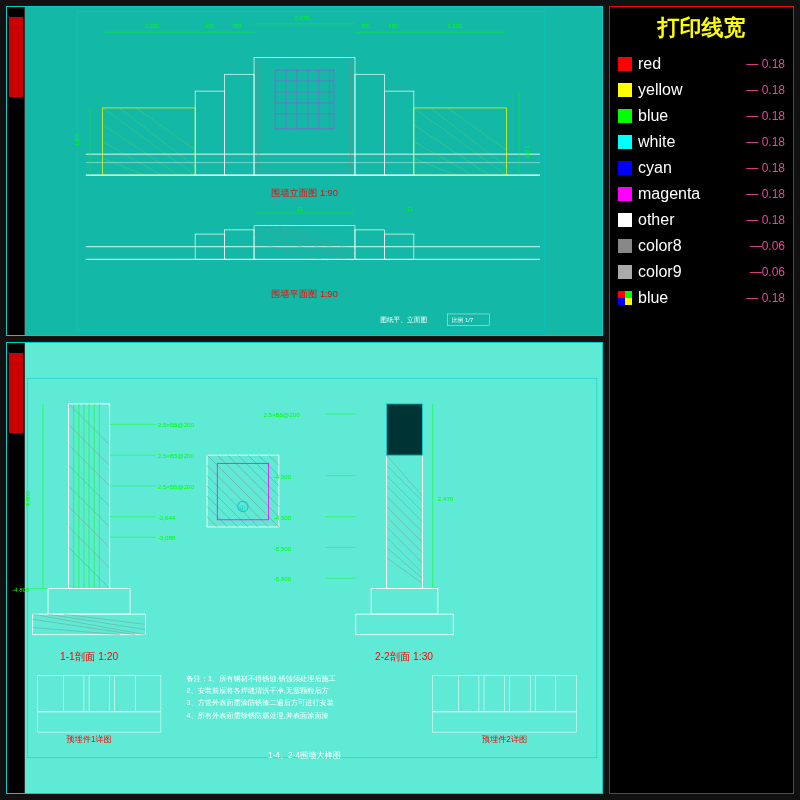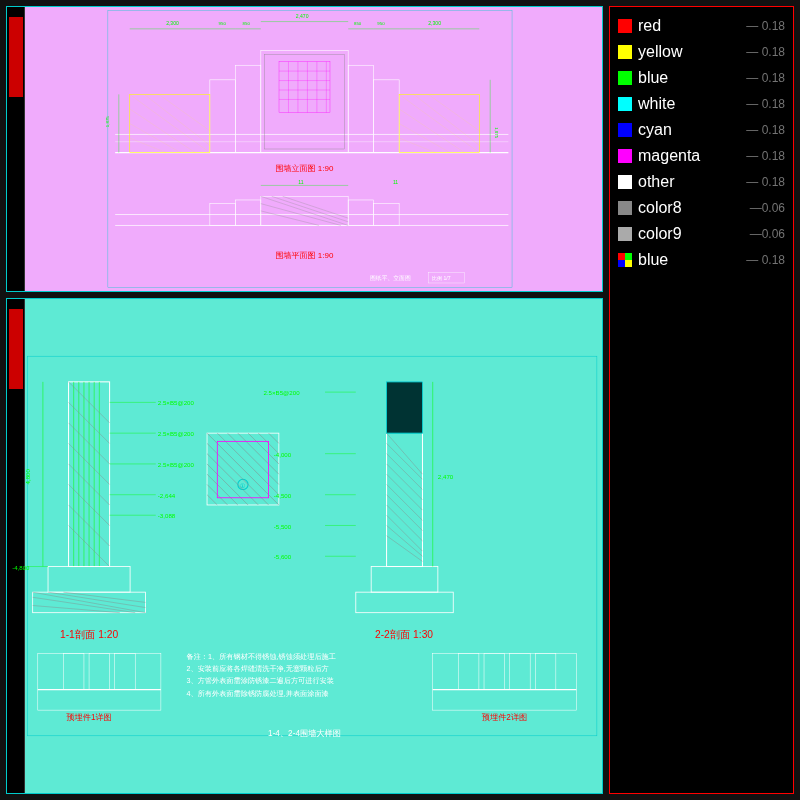--- a/index.html
+++ b/index.html
@@ -23,24 +23,24 @@
 
     .left-panel {
       display: flex;
       flex-direction: column;
       gap: 6px;
       flex: 1;
     }
 
     
     .drawing-panel-top {
-      background: #f0abfc;
+      background: #14b8a6;
       border: 1px solid #00cccc;
       position: relative;
-      height: 286px;
+      height: 330px;
       overflow: hidden;
     }
 
     
     .drawing-panel-bottom {
       background: #5eead4;
       border: 1px solid #00cccc;
       position: relative;
       flex: 1;
       overflow: hidden;
@@ -79,21 +79,21 @@
       flex-shrink: 0;
     }
 
     .legend-label {
       color: #ffffff;
       font-size: 16px;
       flex: 1;
     }
 
     .legend-value {
-      color: #737373;
+      color: #ec4899;
       font-size: 12px;
       text-align: right;
     }
 
     
     .cad-svg {
       position: absolute;
       top: 0; left: 0;
       width: 100%;
       height: 100%;
@@ -368,20 +368,21 @@
         <rect x="490" y="295" width="20" height="35" fill="none" stroke="#ffffff" stroke-width="0.5"></rect>
         <rect x="515" y="295" width="20" height="35" fill="none" stroke="#ffffff" stroke-width="0.5"></rect>
         <text x="485" y="360" fill="#ff0000" font-size="8" text-anchor="middle">预埋件2详图</text>
 
         <text x="290" y="375" fill="#ffffff" font-size="8" text-anchor="middle">1-4、2-4围墙大样图</text>
       </svg>
     </div>
   </div>
 
   <div class="legend-panel">
+    <div class="legend-title">打印线宽</div>
 
     <div class="legend-item">
       <div class="legend-color-box" style="background:#ff0000;"></div>
       <span class="legend-label">red</span>
       <span class="legend-value">— <span>0.18</span></span>
     </div>
 
     <div class="legend-item">
       <div class="legend-color-box" style="background:#ffff00;"></div>
       <span class="legend-label">yellow</span>

